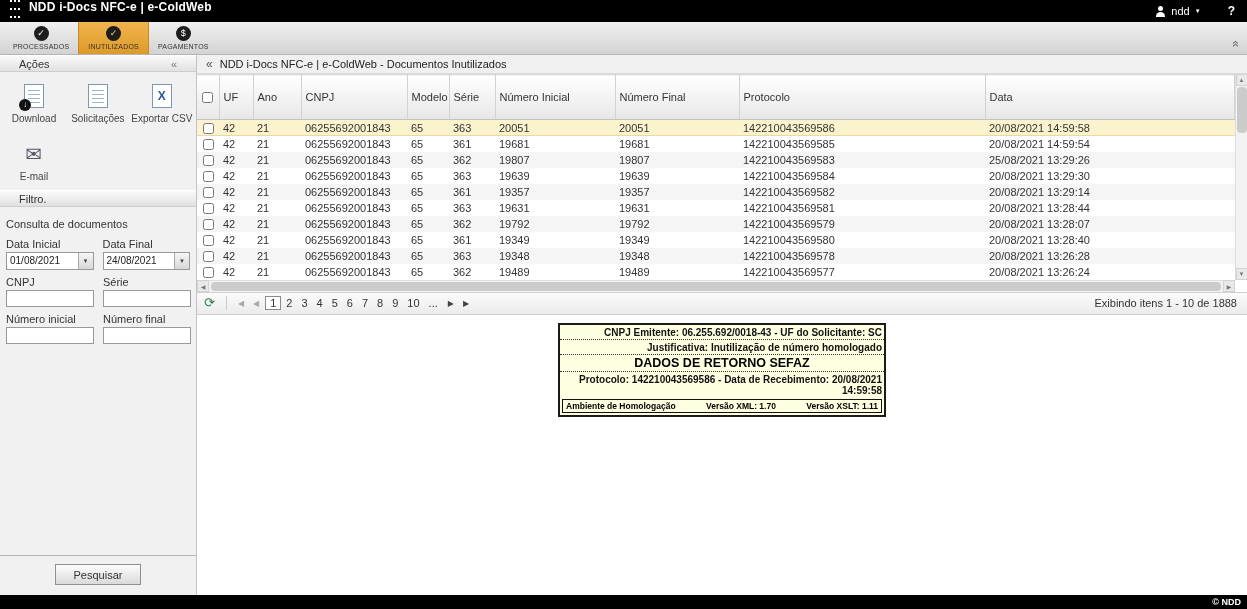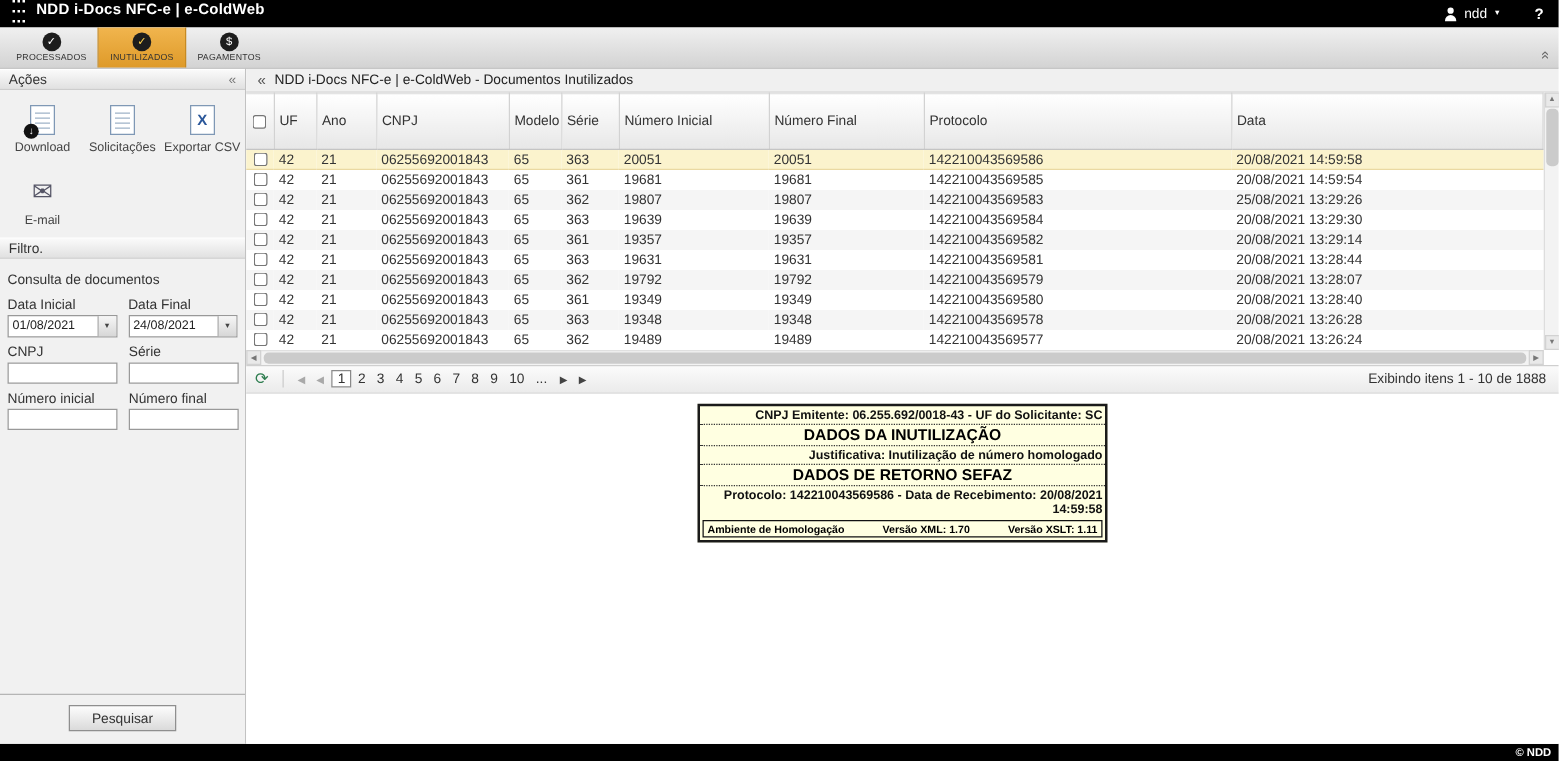--- a/index.html
+++ b/index.html
@@ -26,21 +26,21 @@
   .tab-badge{width:15px;height:15px;border-radius:50%;background:#1d1d1d;color:#fff;font-size:9px;line-height:15px;text-align:center;}
   .tab.active .tab-badge{color:#ffd34d;}
   .tab-label{font-size:7px;color:#333;letter-spacing:.2px;}
   .ribbon-collapse{position:absolute;right:8px;bottom:5px;font-size:12px;color:#666;transform:rotate(-90deg);cursor:pointer;line-height:10px;}
 
   
   .content{display:flex;height:540px;}
 
   
   .sidebar{width:197px;background:#f1f1f1;border-right:1px solid #c2c2c2;display:flex;flex-direction:column;flex:none;}
-  .panel-header{height:17px;background:linear-gradient(#fafafa,#e1e1e1);border-top:1px solid #fff;border-bottom:1px solid #cdcdcd;display:flex;align-items:center;justify-content:space-between;padding:0 7px;font-size:11px;color:#333;flex:none;}
+  .panel-header{height:17px;background:linear-gradient(#fafafa,#e1e1e1);border-top:1px solid #fff;border-bottom:1px solid #cdcdcd;display:flex;align-items:center;justify-content:space-between;padding:0 19px;font-size:11px;color:#333;flex:none;}
   .collapse-ic{color:#777;font-size:11px;cursor:pointer;}
   .actions{display:flex;flex-wrap:wrap;padding:12px 2px 8px;row-gap:18px;flex:none;}
   .action{width:33.3%;display:flex;flex-direction:column;align-items:center;gap:5px;cursor:pointer;}
   .action-label{font-size:10px;color:#444;text-align:center;line-height:11px;}
   .doc-ic{width:20px;height:24px;background:#fff;border:1px solid #7f98b5;position:relative;display:block;}
   .doc-lines::before{content:'';position:absolute;left:3px;right:3px;top:5px;height:1px;background:#9fb3c8;box-shadow:0 4px 0 #9fb3c8,0 8px 0 #9fb3c8,0 12px 0 #9fb3c8;}
   .badge-dl{position:absolute;left:-6px;bottom:-4px;width:12px;height:12px;border-radius:50%;background:#111;color:#fff;font-size:8px;line-height:12px;text-align:center;font-style:normal;}
   .csv-x{position:absolute;inset:0;display:flex;align-items:center;justify-content:center;color:#2b579a;font-weight:bold;font-size:12px;font-style:normal;}
   .mail-ic{font-size:20px;color:#556;line-height:24px;height:24px;display:block;}
 
@@ -403,21 +403,20 @@
           <span class="page dots">...</span>
         </span>
       <span class="pg-btn en">▶</span>
       <span class="pg-btn en">▶</span>
       <span class="pg-status">Exibindo itens 1 - 10 de 1888</span>
     </div>
 
     <div class="preview-area">
       <div class="preview">
         <div class="pv-line">CNPJ Emitente: 06.255.692/0018-43 - UF do Solicitante: SC</div>
-        <div class="pv-title">DADOS DA INUTILIZAÇÃO</div>
         <div class="pv-line">Justificativa: Inutilização de número homologado</div>
         <div class="pv-title">DADOS DE RETORNO SEFAZ</div>
         <div class="pv-line last">Protocolo: 142210043569586 - Data de Recebimento: 20/08/2021 14:59:58</div>
         <div class="pv-footer">
           <span>Ambiente de Homologação</span>
           <span>Versão XML: 1.70</span>
           <span>Versão XSLT: 1.11</span>
         </div>
       </div>
     </div>

